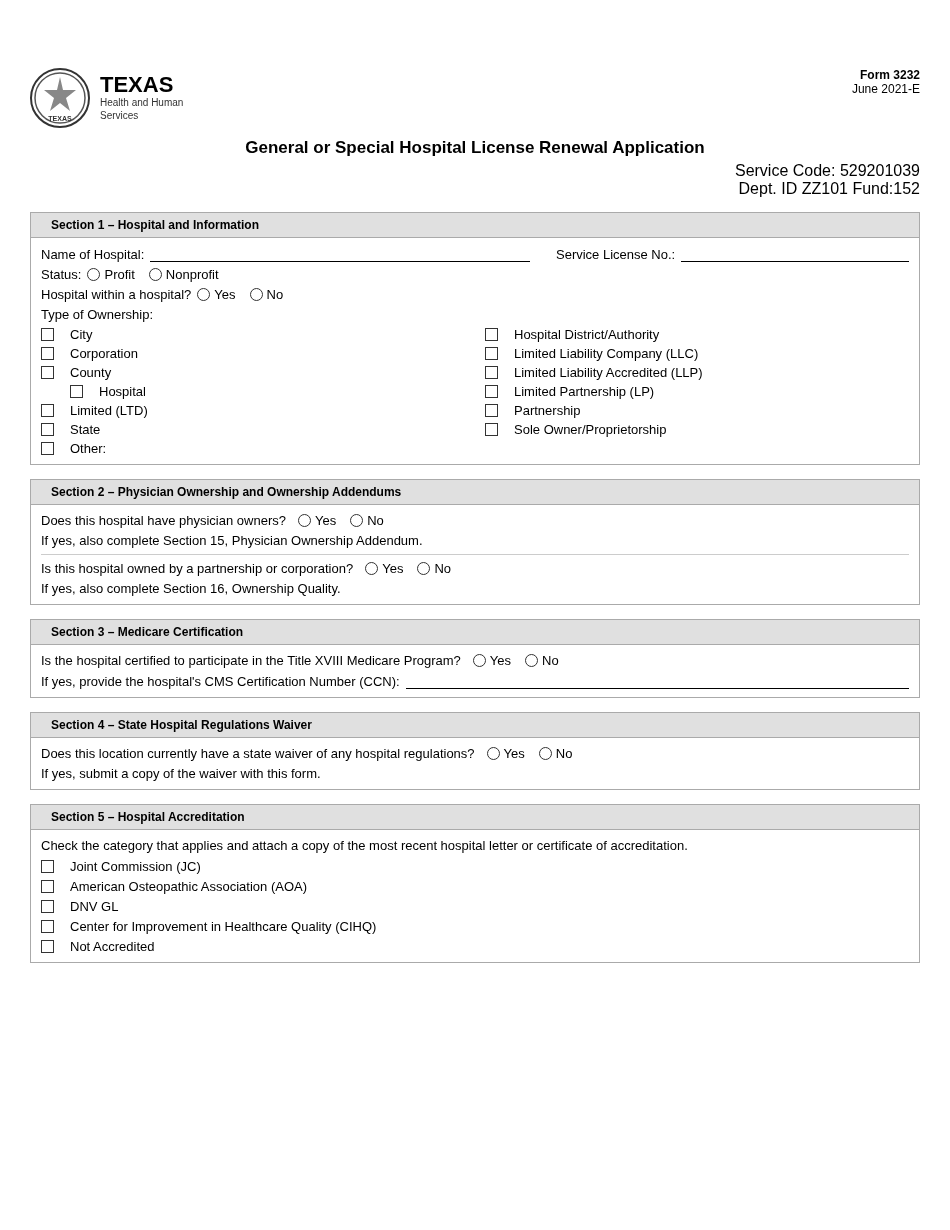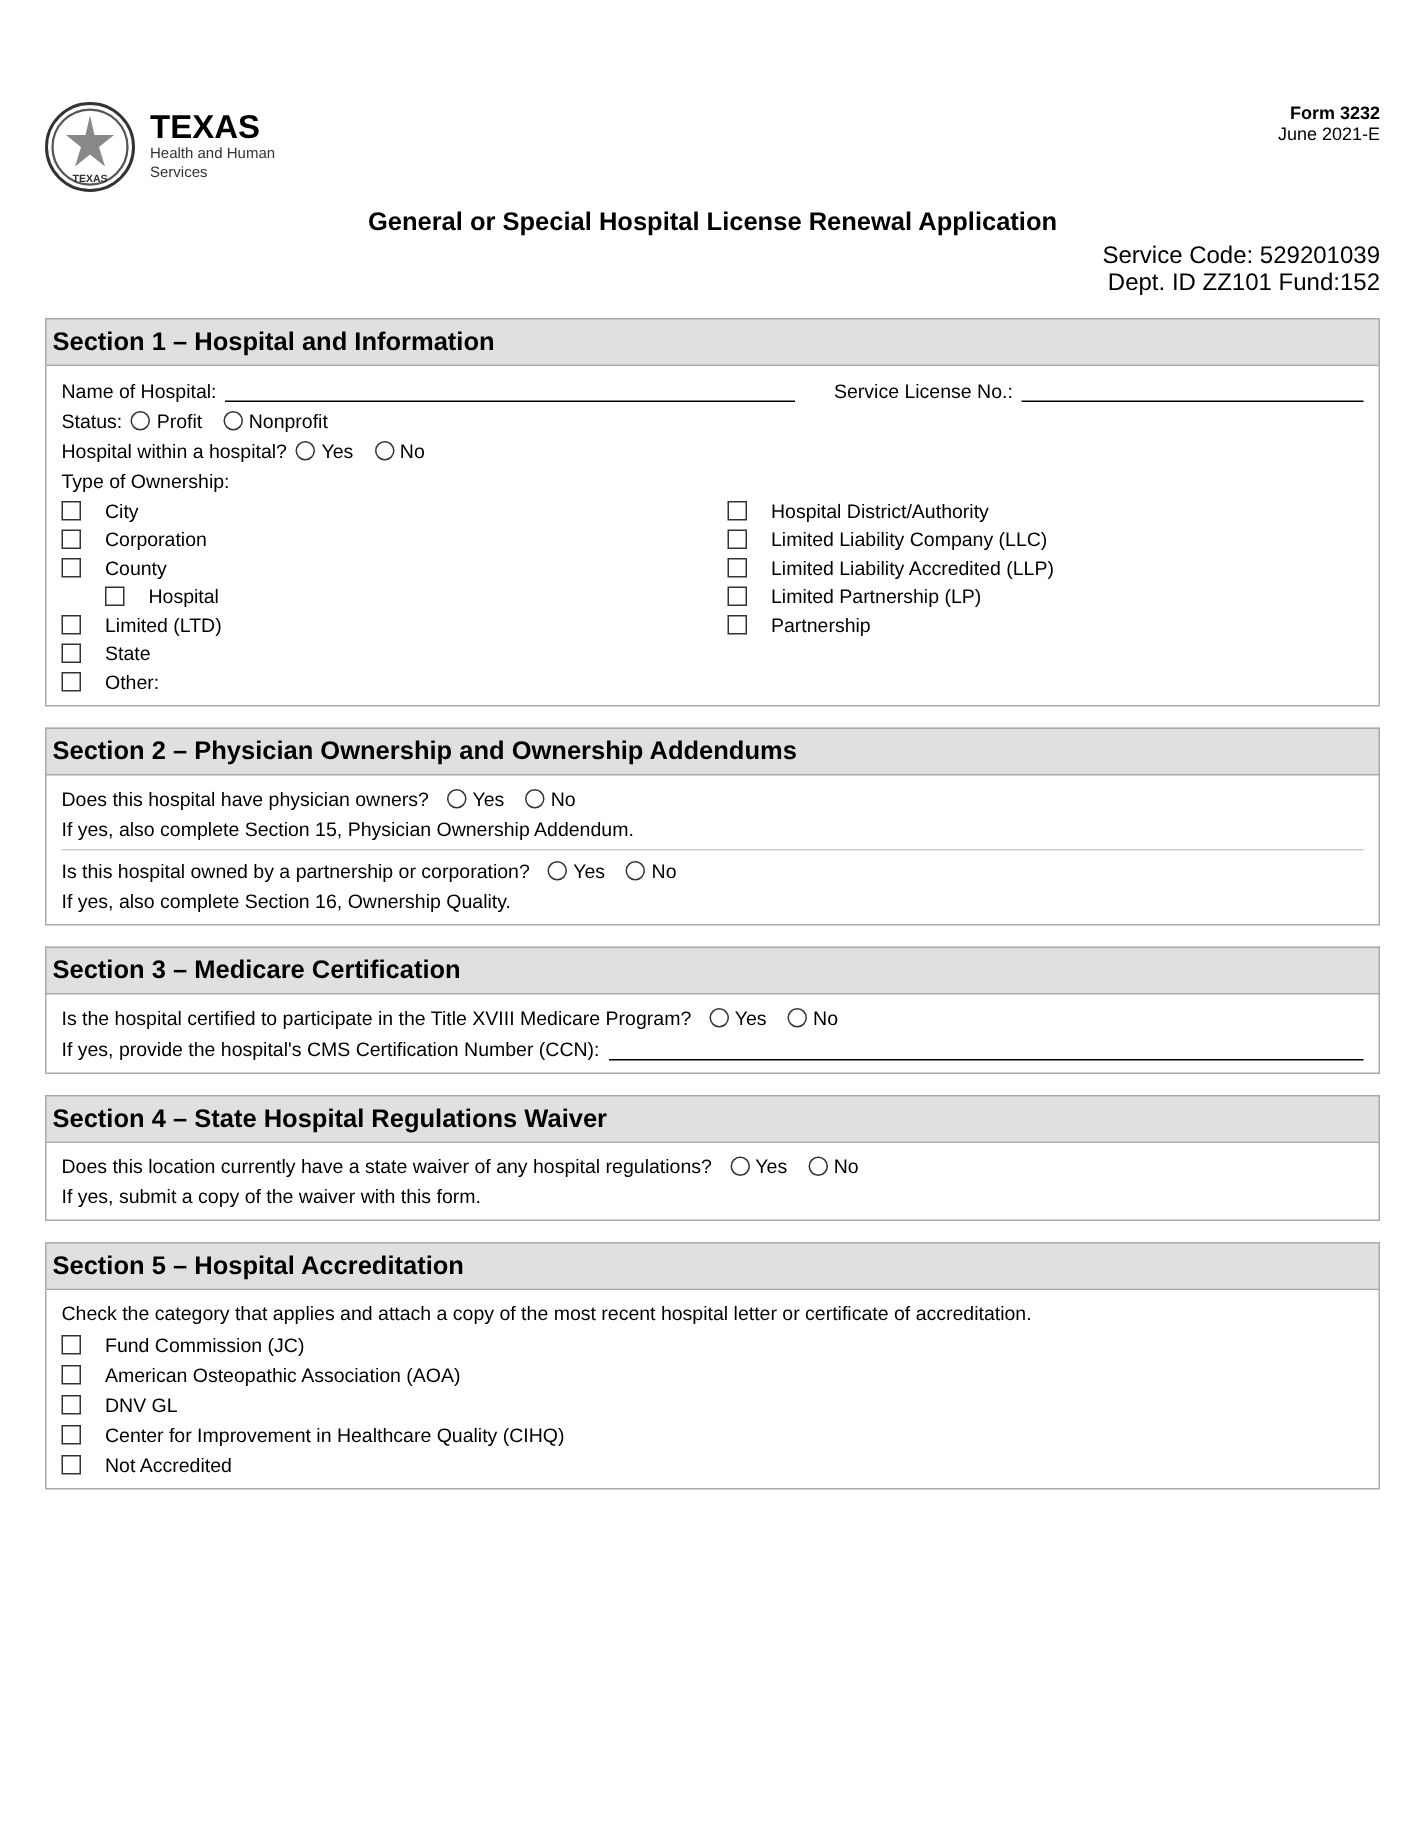--- a/index.html
+++ b/index.html
@@ -66,23 +66,23 @@
     .service-info {
       text-align: right;
       font-size: 16px;
       margin-bottom: 14px;
     }
     .section {
       margin-bottom: 14px;
     }
     .section-header {
       background: #e0e0e0;
-      padding: 5px 4px;
+      padding: 5px 20px;
       font-weight: bold;
-      font-size: 17px;
+      font-size: 12px;
       border: 1px solid #aaa;
       border-bottom: none;
     }
     .section-body {
       border: 1px solid #aaa;
       padding: 8px 10px;
     }
     .field-row {
       display: flex;
       align-items: center;
@@ -263,20 +263,24 @@
           <span>Limited Liability Accredited (LLP)</span>
         </div>
         <div class="ownership-item" style="margin-top:4px;">
           <span class="checkbox-square"></span>
           <span>Limited Partnership (LP)</span>
         </div>
         <div class="ownership-item" style="margin-top:4px;">
           <span class="checkbox-square"></span>
           <span>Partnership</span>
         </div>
+        <div class="ownership-item" style="margin-top:4px;">
+          <span class="checkbox-square"></span>
+          <span>Sole Owner/Proprietorship</span>
+        </div>
       </div>
     </div>
 
   </div>
 </div>
 
 <div class="section">
   <div class="section-header">Section 2 – Physician Ownership and Ownership Addendums</div>
   <div class="section-body">
     <div class="field-row">
@@ -362,21 +366,21 @@
 
 <div class="section">
   <div class="section-header">Section 5 – Hospital Accreditation</div>
   <div class="section-body">
     <div class="field-row">
       <span>Check the category that applies and attach a copy of the most recent hospital letter or certificate of accreditation.</span>
     </div>
     <div id="sec5-items" style="margin-top:6px;">
     <div class="ownership-item" style="margin-top: 0px;">
           <span class="checkbox-square"></span>
-          <span>Fund Commission (JC)</span>
+          <span>Joint Commission (JC)</span>
         </div>
         <div class="ownership-item" style="margin-top: 5px;">
           <span class="checkbox-square"></span>
           <span>American Osteopathic Association (AOA)</span>
         </div>
         <div class="ownership-item" style="margin-top: 5px;">
           <span class="checkbox-square"></span>
           <span>DNV GL</span>
         </div>
         <div class="ownership-item" style="margin-top: 5px;">

